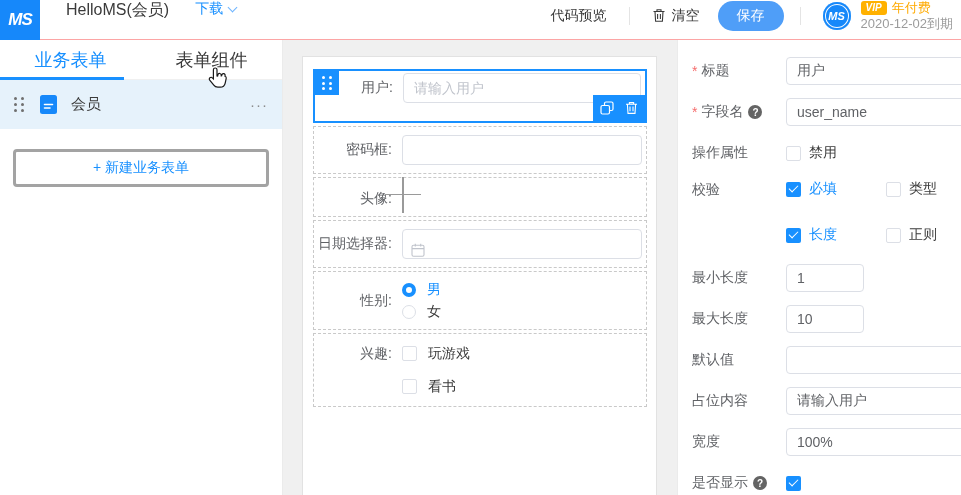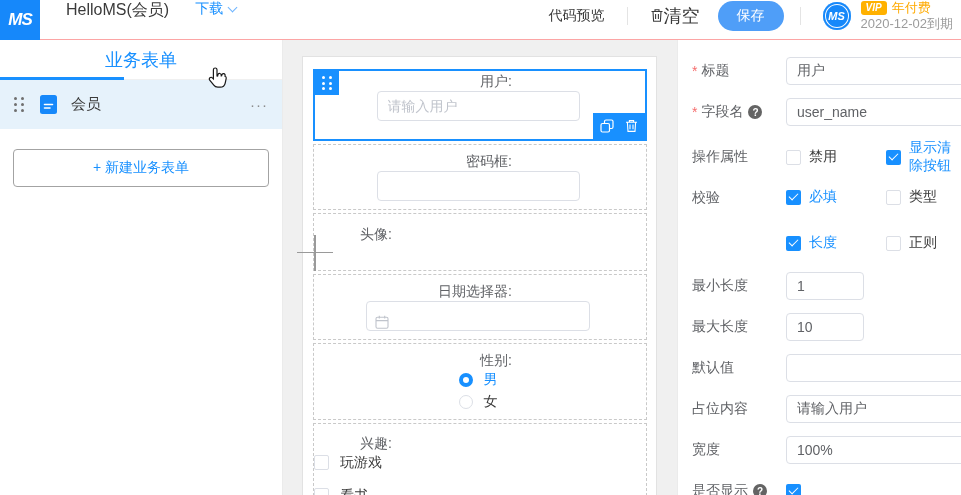--- a/index.html
+++ b/index.html
@@ -13,21 +13,21 @@
     display:flex; align-items:center; justify-content:center;
     font-style:italic; font-weight:bold; font-size:17px; letter-spacing:-1px; }
   .header-title { margin-left:26px; font-size:16px; color:#3a3a3a; }
   .download { margin-left:26px; color:#1890ff; font-size:14px; display:flex;
     align-items:center; gap:6px; cursor:pointer; }
   .chev { width:7px; height:7px; border-right:1.4px solid #6db4ff;
     border-bottom:1.4px solid #6db4ff; transform:rotate(45deg); margin-top:-4px; }
   .header-right { margin-left:auto; display:flex; align-items:center; padding-right:8px; }
   .code-preview { font-size:14px; color:#3a3a3a; margin-right:22px; cursor:pointer; }
   .vdiv { width:1px; height:18px; background:#e4e4e4; margin-right:22px; }
-  .clear-btn { display:flex; align-items:center; font-size:18px;
+  .clear-btn { display:flex; align-items:center; gap:6px; font-size:14px;
     color:#3a3a3a; margin-right:18px; cursor:pointer; }
   .save-btn { background:#4f9ef8; color:#fff; font-size:14px; border:none;
     border-radius:15px; padding:6px 19px; margin-right:16px; cursor:pointer;
     font-family:inherit; }
   .circle-logo { width:28px; height:28px; border-radius:50%; background:#1688fa;
     color:#fff; font-style:italic; font-weight:bold; font-size:11px; flex:none;
     display:flex; align-items:center; justify-content:center;
     box-shadow: inset 0 0 0 2px #1688fa, inset 0 0 0 3px rgba(255,255,255,.95); }
   .vip { margin-left:10px; line-height:1.2; }
   .vip-top { display:flex; align-items:center; gap:5px; }
@@ -50,30 +50,30 @@
   .cursor-float { position:absolute; top:26px; left:207px; z-index:6; pointer-events:none; }
   .member-row { height:49px; background:#e6f2fb; display:flex;
     align-items:center; padding:0 14px; cursor:pointer; }
   .drag-dots { display:grid; grid-template-columns:repeat(2,3px); gap:3px 4px;
     margin-right:16px; }
   .drag-dots i { width:3px; height:3px; background:#6f6f6f; border-radius:50%; }
   .doc-icon { margin-right:14px; display:flex; }
   .member-label { font-size:15px; color:#3a3a3a; flex:1; }
   .more { color:#8c8c8c; font-size:15px; letter-spacing:1px; cursor:pointer; }
   .new-btn { margin:20px 13px 0; width:calc(100% - 26px); height:38px;
-    border:1px solid #a3a3a3; background:#fff; border-radius:4px; color:#1890ff;
+    border:3px solid #a3a3a3; background:#fff; border-radius:4px; color:#1890ff;
     font-size:14px; display:flex; align-items:center; justify-content:center;
     cursor:pointer; font-family:inherit; }
 
   
   .canvas { flex:1; background:#f0f0f0; padding:16px 20px 0 19px; overflow:hidden; }
   .panel { background:#fff; border:1px solid #e2e2e2; height:calc(100% + 30px);
     padding:12px 9px 0 10px; }
   .field { border:1px dashed #c9c9c9; display:flex; align-items:center;
-    padding:8px 4px 8px 0; position:relative; background:#fff; margin-bottom:3px;flex-direction:column; }
+    padding:8px 4px 8px 0; position:relative; background:#fff; margin-bottom:3px; }
   .field-label { width:88px; text-align:right; font-size:14px; color:#606266;
     padding-right:10px; flex:none; }
   .field-control { flex:1; min-width:0; }
   .text-input { width:100%; height:30px; border:1px solid #dcdfe6; border-radius:4px;
     padding:0 10px; font-size:14px; color:#606266; font-family:inherit; outline:none; }
   .text-input::placeholder { color:#c0c4cc; }
   .field.selected { border:2px solid #1890ff; padding:2px 4px 18px 0; }
   .handle { position:absolute; top:0; left:0; width:24px; height:24px;
     background:#1890ff; display:grid; place-items:center; cursor:move; }
   .handle .hd { display:grid; grid-template-columns:repeat(2,3px); gap:2.5px 3.5px; }
@@ -164,20 +164,21 @@
       <div class="vip-exp">2020-12-02到期</div>
     </div>
   </div>
 </div>
 
 <div class="main">
 
   <div class="sidebar">
     <div class="tabs">
       <div class="tab active">业务表单</div>
+      <div class="tab">表单组件</div>
       <div class="ink"></div>
     </div>
     <div class="cursor-float">
       <svg width="23" height="25" viewBox="0 0 23 25">
           <path d="M8.2 2c1 0 1.8.8 1.8 1.8v6.1l.6.1.3-1.2c.2-.9 1.1-1.5 2-1.3.9.2 1.5 1 1.3 1.9l-.1.3.5.1.2-.8c.2-.9 1.1-1.5 2-1.3.9.2 1.5 1.1 1.3 2l-.1.6c.9.3 1.4 1.2 1.2 2.1l-1 4.7c-.5 2.4-2.6 4.1-5 4.1h-2.4c-1.6 0-3.1-.7-4-2l-4.1-5.1c-.6-.7-.5-1.8.2-2.4.7-.6 1.8-.6 2.4.1l1.1 1.1V3.8C6.4 2.8 7.2 2 8.2 2z" fill="#fff" stroke="#1a1a1a" stroke-width="1.2"></path>
         </svg>
     </div>
     <div class="member-row">
       <span class="drag-dots">
           <i></i>
@@ -307,24 +308,20 @@
       <input class="prop-input wide" value="user_name" style="">
     </div>
 
     <div class="prop-row">
       <span class="prop-label">操作属性</span>
       <span class="grp">
         <span class="cb-inline">
           <span class="cb off"></span>
           <span>禁用</span>
         </span>
-        <span class="cb-inline">
-          <span class="cb on"></span>
-          <span class="lbl-on">显示清除按钮</span>
-        </span>
       </span>
     </div>
 
     <div class="prop-row top mb20">
       <span class="prop-label">校验</span>
       <span class="grp">
         <span class="cb-inline">
           <span class="cb on"></span>
           <span class="lbl-on">必填</span>
         </span>

